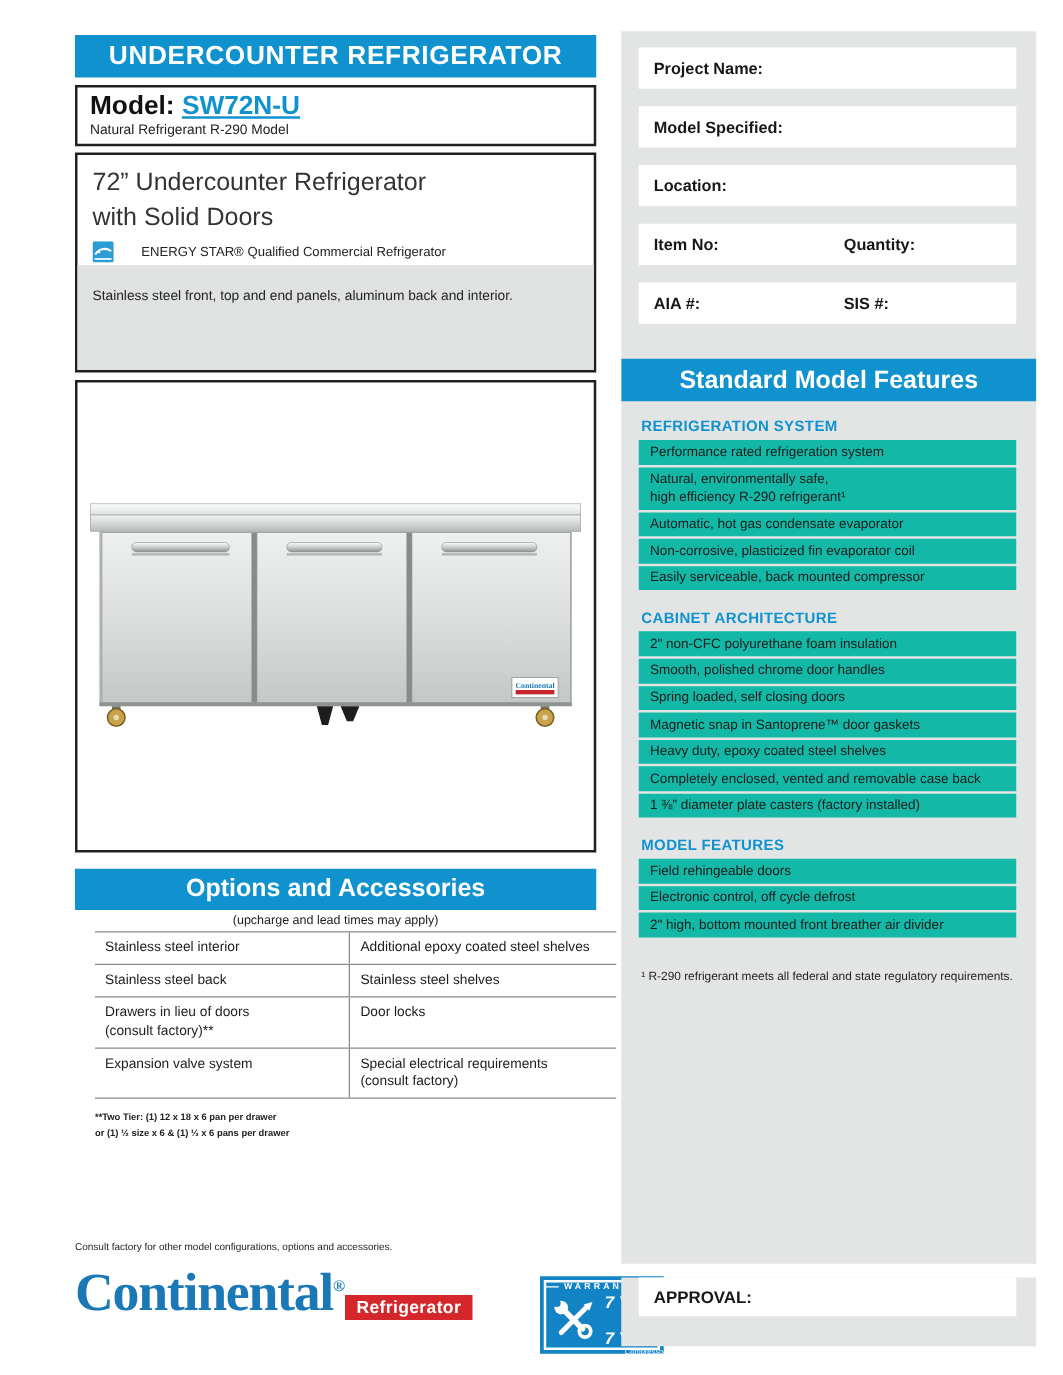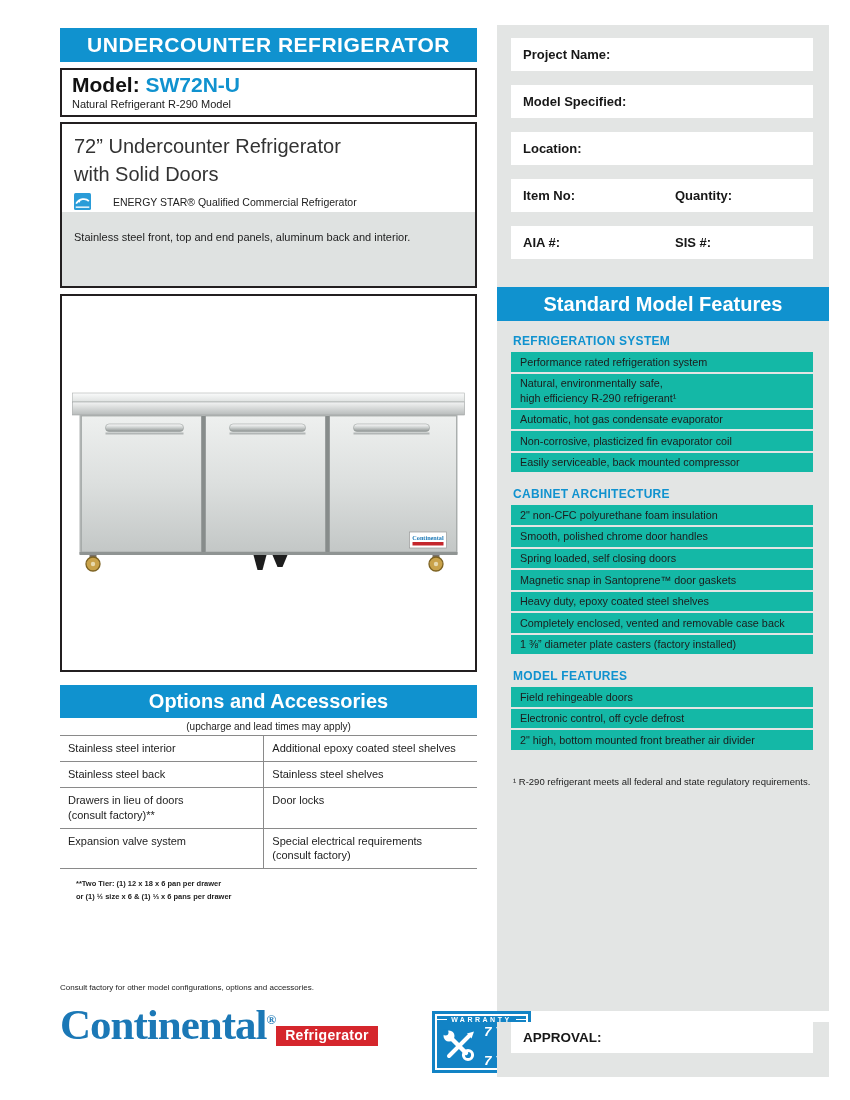--- a/index.html
+++ b/index.html
@@ -11,34 +11,34 @@
   body{
     position:relative;background:#fff;color:var(--ink);
     font-family:"Liberation Sans", sans-serif;overflow:hidden;
   }
   
   #left{position:absolute;left:60px;top:28px;width:417px;}
   .banner{background:var(--brand-blue);color:#fff;font-weight:bold;text-align:center;}
   .main-banner{height:34px;line-height:34px;font-size:21px;letter-spacing:.5px;}
   .model-box{border:2px solid #231f20;margin-top:6px;padding:3px 10px 5px;}
   .model-line{font-size:21px;font-weight:bold;line-height:1.15;color:#111;}
-  .model-line .mn{color:var(--brand-blue);}
+  .model-line .mn{color:var(--brand-blue);text-decoration:underline;}
   .model-note{font-size:11px;color:#222;margin-top:1px;}
   .info-box{border:2px solid #231f20;margin-top:5px;}
   .info-top{padding:8px 12px 0;height:88px;}
   .product-title{font-size:20px;line-height:1.4;color:#333;white-space:pre-line;}
   .energy-row{display:flex;align-items:center;gap:22px;margin-top:5px;}
   .energy-row svg{display:block;}
   .energy-text{font-size:10.5px;color:#222;}
-  .info-desc{background:#dfe2e1;height:74px;padding:19px 12px 0;font-size:11px;color:#222;}
+  .info-desc{background:#dfe2e1;height:84px;padding:19px 12px 0;font-size:11px;color:#222;}
   .image-box{border:2px solid #231f20;margin-top:6px;height:378px;background:#fff;}
   .image-box svg{display:block;width:100%;height:100%;}
   .options-banner{margin-top:13px;height:33px;line-height:33px;font-size:20px;}
   .options-subtitle{text-align:center;font-size:10px;color:#222;margin-top:3px;}
-  .options-table{width:100%;margin-top:3px;border-collapse:collapse;}
+  .options-table{width:100%;margin-top:3px;border-collapse:collapse;margin-left:16px;}
   .options-table .opt-row{display:flex;border-bottom:1px solid #8a8a8a;}
   .options-table .opt-row:first-of-type{border-top:1px solid #8a8a8a;}
   .opt-cell{font-size:11px;line-height:1.35;padding:5px 8px;white-space:pre-line;color:#1c1c1c;}
   .opt-cell.l{flex:0 0 49%;border-right:1px solid #8a8a8a;}
   .opt-cell.r{flex:1;}
   .options-footnote{margin:9px 0 0 16px;font-size:7.5px;font-weight:bold;line-height:1.65;color:#222;white-space:pre-line;}
   .consult-note{margin-top:80px;font-size:8px;color:#222;}
   .logo-row{display:flex;align-items:flex-start;margin-top:13px;}
   .continental-logo{display:flex;flex-direction:row;width:fit-content;}
   .logo-name{font-family:"Liberation Serif", serif;font-weight:bold;font-size:43px;line-height:.95;color:var(--logo-blue);letter-spacing:-1px;}

